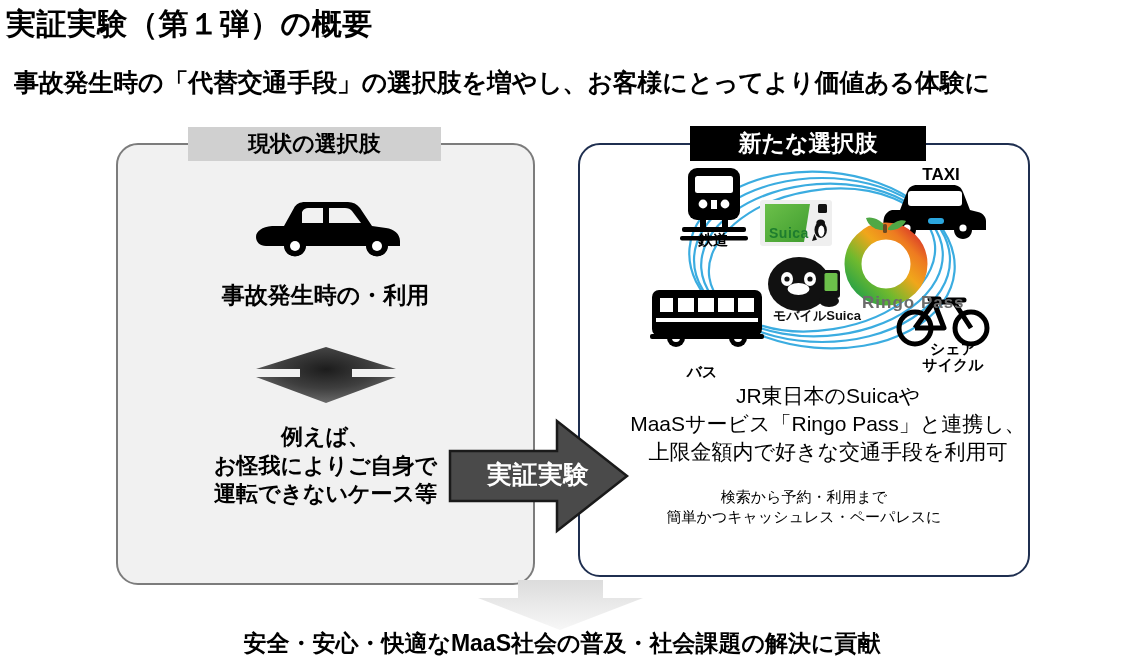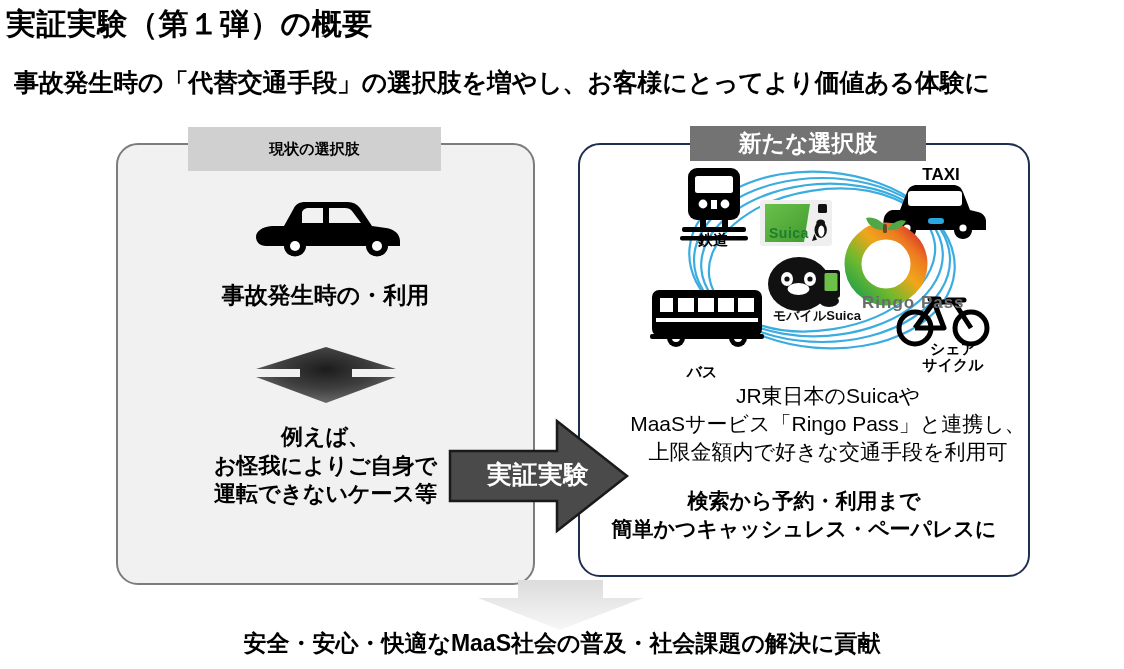--- a/index.html
+++ b/index.html
@@ -71,31 +71,31 @@
     align-items: center;
     justify-content: center;
     font-weight: bold;
     white-space: nowrap;
     z-index: 5;
   }
   #chip-current {
     left: 188px;
     top: 127px;
     width: 253px;
-    height: 44px;
+    height: 34px;
     background: #d0d0d0;
     color: #000000;
-    font-size: 15px;
+    font-size: 22px;
   }
   #chip-new {
     left: 690px;
     top: 126px;
     width: 236px;
     height: 35px;
-    background: #737373;
+    background: #000000;
     color: #ffffff;
     font-size: 23px;
   }
 
   
   #car-icon-wrap {
     position: absolute;
     left: 236px;
     top: 196px;
     width: 180px;
@@ -183,22 +183,22 @@
     line-height: 1.34;
     color: #000;
   }
   #text-block-a .ln { display: block; padding-left: 48px; }
   #text-block-b {
     position: absolute;
     left: 578px;
     top: 487px;
     width: 452px;
     text-align: center;
-    font-size: 21px;
-    font-weight: bold;
+    font-size: 15px;
+    font-weight: normal;
     line-height: 1.33;
     color: #000;
   }
   #text-block-b .ln { display: block; }
 
   
   #bottom-arrow {
     position: absolute;
     left: 478px;
     top: 580px;

